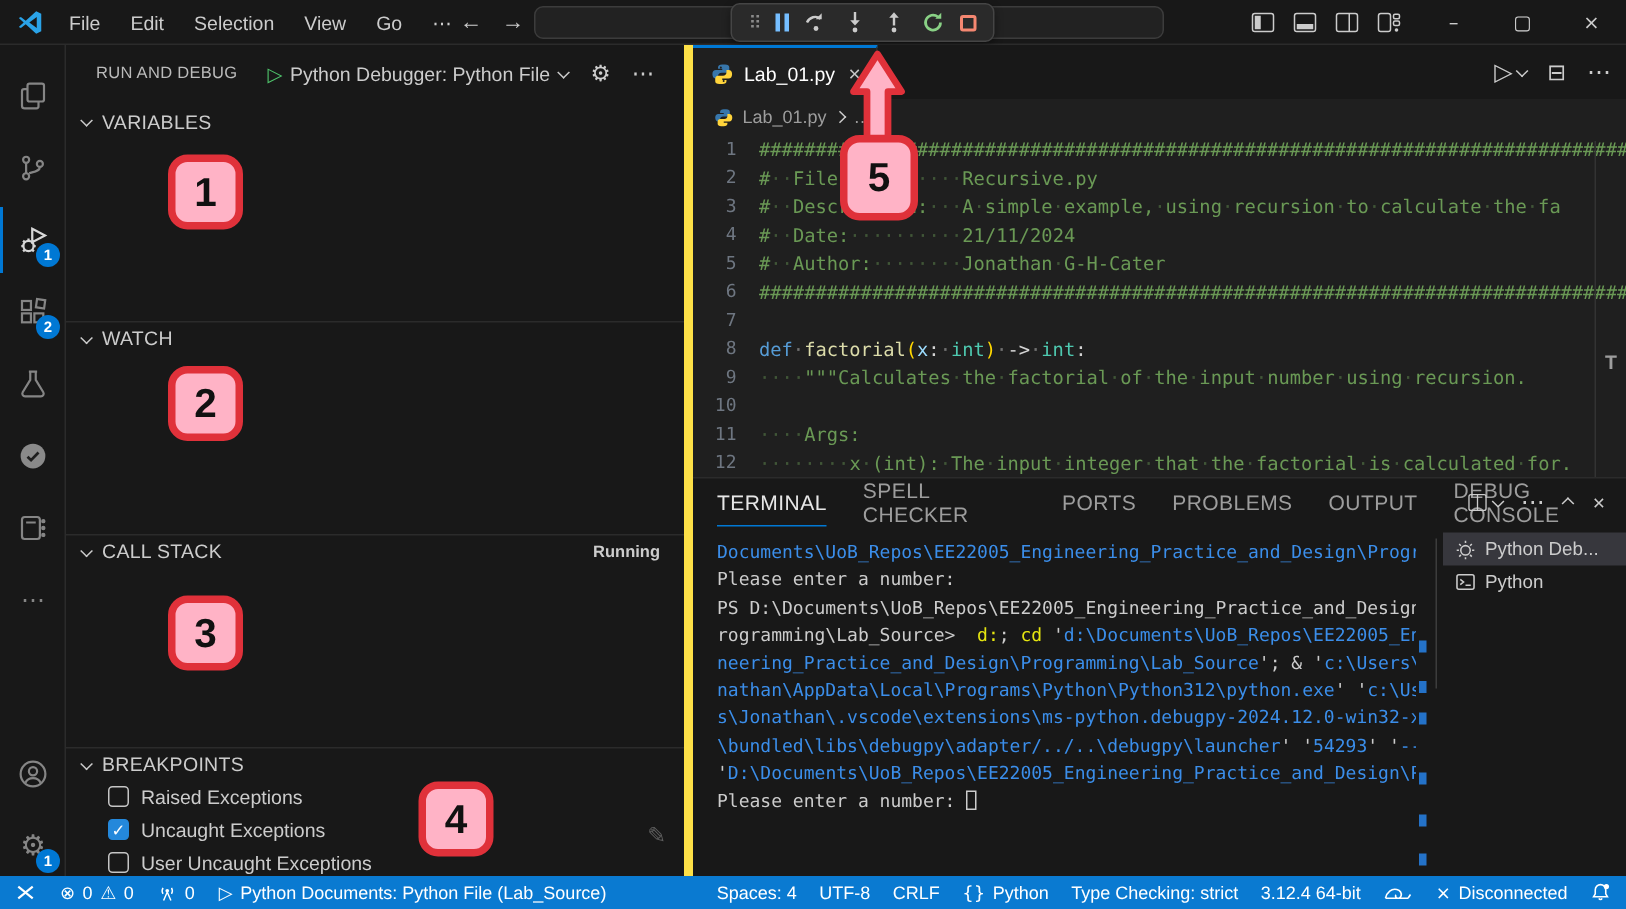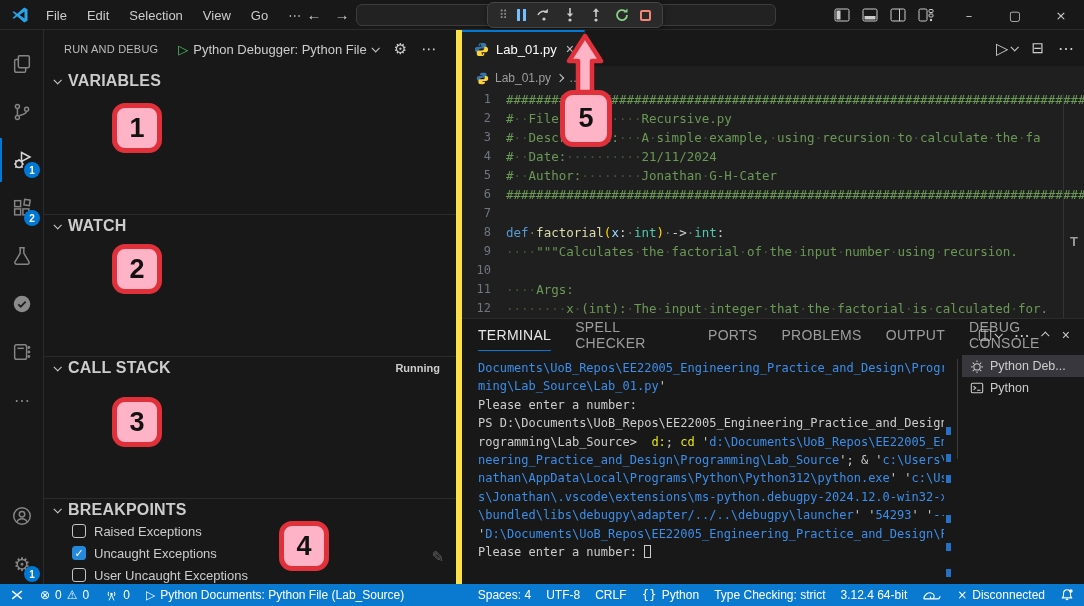--- a/index.html
+++ b/index.html
@@ -40,21 +40,21 @@
   .sb-title { font-size:11px; color:#bbbbbb; margin-left:20px; letter-spacing:.2px; }
   .launch-box { display:flex; align-items:center; margin-left:14px; gap:5px; padding:2px 6px; border-radius:4px; }
   .play-green { color:#4fc36b; font-size:13px; }
   .launch-label { font-size:13px; color:#cccccc;text-align:center; }
   .chev { display:inline-block; width:6px; height:6px; border-right:1.4px solid #cccccc; border-bottom:1.4px solid #cccccc; transform:rotate(45deg) translateY(-1px); }
   .chev-up { transform:rotate(-135deg) translateY(-1px); }
   .sb-gear { font-size:15px; color:#cccccc; margin-left:10px; font-family:"DejaVu Sans", sans-serif; }
   .sb-more { font-size:15px; color:#cccccc; margin-left:14px; }
   .section-header { position:absolute; left:0; width:100%; height:22px; display:flex; align-items:center; gap:8px; padding-left:10px; border-top:1px solid #2b2b2b; }
   .section-header.first { border-top:none; }
-  .section-label { font-size:16px; font-weight:bold; color:#cccccc; letter-spacing:.2px; }
+  .section-label { font-size:13px; font-weight:normal; color:#cccccc; letter-spacing:.2px; }
   .section-status { position:absolute; right:16px; font-size:11px; font-weight:bold; color:#cccccc; }
   .bp-row { display:flex; align-items:center; gap:8px; height:22px; padding-left:28px; }
   .bp-label { font-size:13px; color:#cccccc; }
   .cbx { width:14px; height:14px; border:1.4px solid #c5c5c5; border-radius:3px; background:transparent; display:flex; align-items:center; justify-content:center; }
   .cbx.checked { background:#2488db; border-color:#2488db; color:#fff; font-size:11px; }
   .pencil { position:absolute; right:12px; bottom:18px; color:#5f5f5f; font-size:15px; font-family:"DejaVu Sans", sans-serif; }
 
   
   .editor { position:absolute; left:462px; top:30px; width:622px; height:288px; background:#1f1f1f; }
   .tabbar { position:absolute; left:0; top:0; width:100%; height:36px; background:#181818; display:flex; }
@@ -375,21 +375,20 @@
             <path d="M8 2v12" stroke="#cccccc"></path>
           </svg>
           <span class="chev"></span>
         </span>
       <span>⋯</span>
       <span class="chev chev-up"></span>
       <span style="font-size:14px">×</span>
     </div>
     <div class="term" id="term-lines">
         <div class="t-line"><span class="tt-b">Documents\UoB_Repos\EE22005_Engineering_Practice_and_Design\Program</span></div>
-        <div class="t-line"><span class="tt-b">ming\Lab_Source\Lab_01.py</span><span class="tt-w">'</span></div>
         <div class="t-line"><span class="tt-w">Please enter a number: </span></div>
         <div class="t-line"><span class="tt-w">PS D:\Documents\UoB_Repos\EE22005_Engineering_Practice_and_Design\P</span></div>
         <div class="t-line"><span class="tt-w">rogramming\Lab_Source&gt;  </span><span class="tt-y">d:</span><span class="tt-w">; </span><span class="tt-y">cd </span><span class="tt-w">'</span><span class="tt-b">d:\Documents\UoB_Repos\EE22005_Engi</span></div>
         <div class="t-line"><span class="tt-b">neering_Practice_and_Design\Programming\Lab_Source</span><span class="tt-w">'; &amp; '</span><span class="tt-b">c:\Users\Jo</span></div>
         <div class="t-line"><span class="tt-b">nathan\AppData\Local\Programs\Python\Python312\python.exe</span><span class="tt-w">' '</span><span class="tt-b">c:\User</span></div>
         <div class="t-line"><span class="tt-b">s\Jonathan\.vscode\extensions\ms-python.debugpy-2024.12.0-win32-x64</span></div>
         <div class="t-line"><span class="tt-b">\bundled\libs\debugpy\adapter/../..\debugpy\launcher</span><span class="tt-w">' '</span><span class="tt-b">54293</span><span class="tt-w">' '</span><span class="tt-b">--</span></div>
         <div class="t-line"><span class="tt-w">'</span><span class="tt-b">D:\Documents\UoB_Repos\EE22005_Engineering_Practice_and_Design\Pro</span></div>
         <div class="t-line"><span class="tt-w">Please enter a number: </span><span class="tt-cur"></span></div>
       </div>

